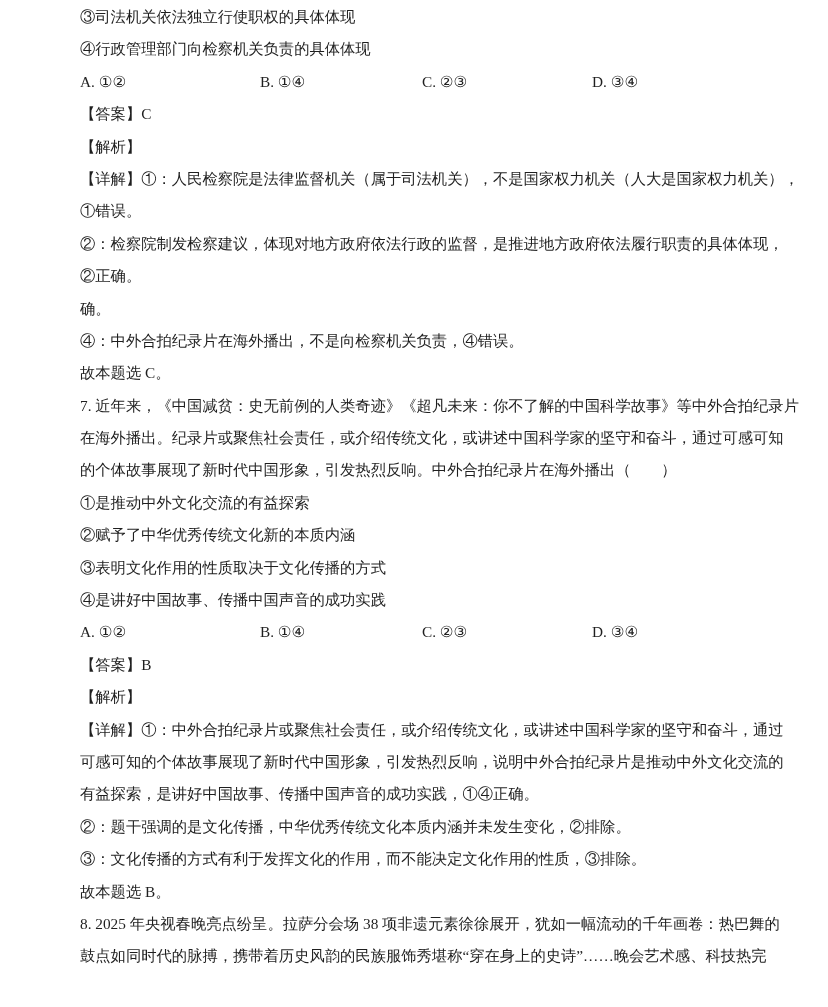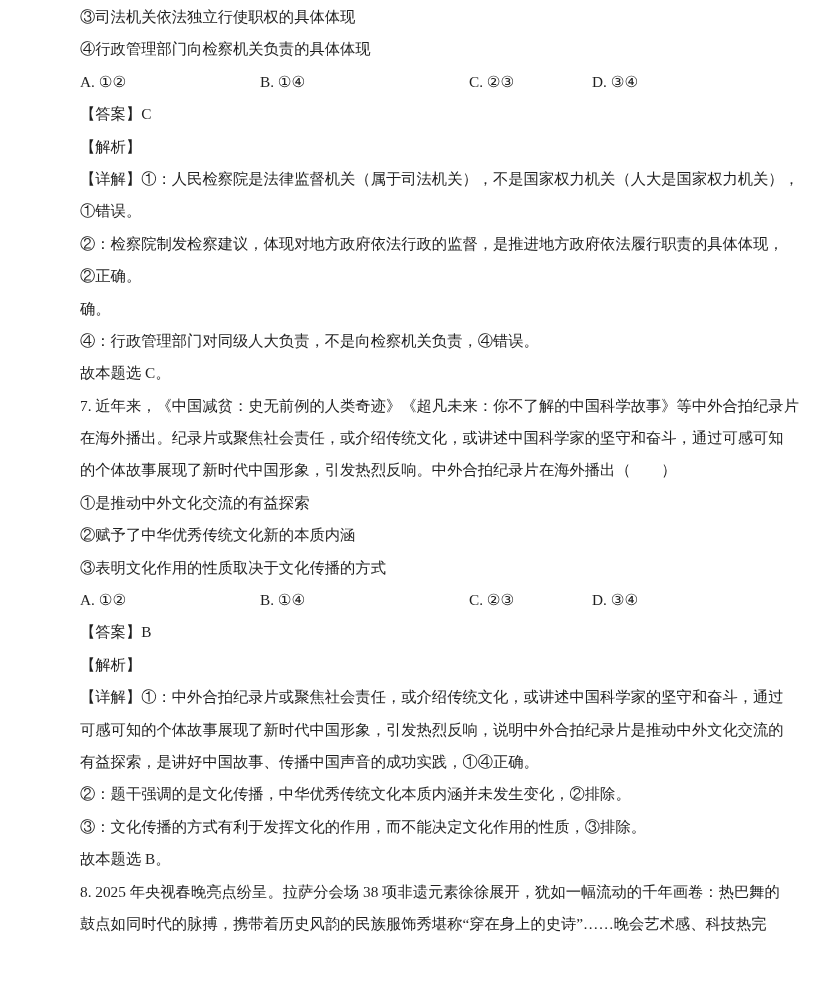--- a/index.html
+++ b/index.html
@@ -32,21 +32,21 @@
     height: 32.4px;
   }
   .choices-row .choice {
     position: absolute;
     top: 0;
     white-space: pre;
     text-align: right;
   }
   .choice.c0 { left: 0px; }
   .choice.c1 { left: 180px; font-family: Liberation Serif, serif; }
-  .choice.c2 { left: 342px; margin-left: 47px; }
+  .choice.c2 { left: 342px; }
   .choice.c3 { left: 512px; }
 </style>
 </head>
 <body>
 
 <div class="doc">
 
   <div class="line">③司法机关依法独立行使职权的具体体现</div>
   <div class="line">④行政管理部门向检察机关负责的具体体现</div>
 
@@ -57,30 +57,31 @@
     <span class="choice c3">D. ③④</span>
   </div>
 
   <div class="line">【答案】C</div>
   <div class="line">【解析】</div>
   <div class="line">【详解】①：人民检察院是法律监督机关（属于司法机关），不是国家权力机关（人大是国家权力机关），</div>
   <div class="line">①错误。</div>
   <div class="line">②：检察院制发检察建议，体现对地方政府依法行政的监督，是推进地方政府依法履行职责的具体体现，</div>
   <div class="line">②正确。</div>
   <div class="line">确。</div>
-  <div class="line">④：行政管理部门对同级人大负责，不是向检察机关负责，④错误。</div>
+  <div class="line">④：中外合拍纪录片在海外播出，不是向检察机关负责，④错误。</div>
   <div class="line">故本题选 C。</div>
 
   <div class="line">7. 近年来，《中国减贫：史无前例的人类奇迹》《超凡未来：你不了解的中国科学故事》等中外合拍纪录片</div>
   <div class="line">在海外播出。纪录片或聚焦社会责任，或介绍传统文化，或讲述中国科学家的坚守和奋斗，通过可感可知</div>
   <div class="line">的个体故事展现了新时代中国形象，引发热烈反响。中外合拍纪录片在海外播出（　　）</div>
 
   <div class="line">①是推动中外文化交流的有益探索</div>
   <div class="line">②赋予了中华优秀传统文化新的本质内涵</div>
   <div class="line">③表明文化作用的性质取决于文化传播的方式</div>
+  <div class="line">④是讲好中国故事、传播中国声音的成功实践</div>
 
   <div class="choices-row">
     <span class="choice c0">A. ①②</span>
     <span class="choice c1">B. ①④</span>
     <span class="choice c2">C. ②③</span>
     <span class="choice c3">D. ③④</span>
   </div>
 
   <div class="line">【答案】B</div>
   <div class="line">【解析】</div>

